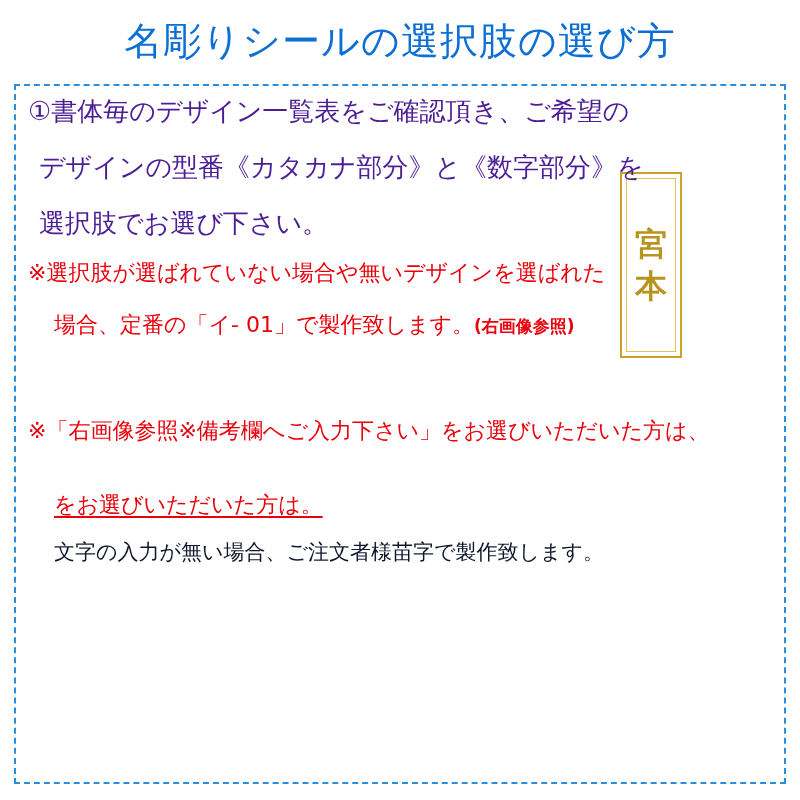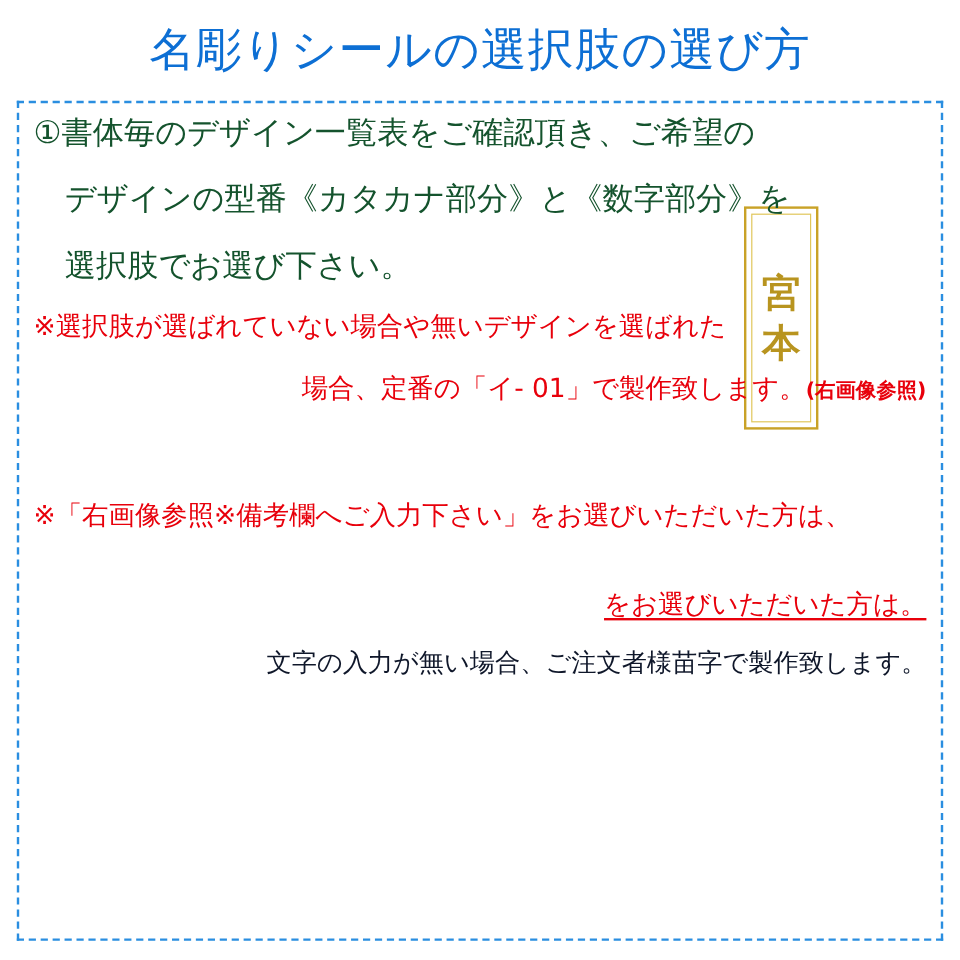--- a/index.html
+++ b/index.html
@@ -54,21 +54,21 @@
     position: absolute;
     top: 98px;
     left: 28px;
     width: 744px;
   }
   .line {
     font-family: "DejaVu Sans", sans-serif;
     white-space: nowrap;
   }
   .blk {
-    color: #14532d;
+    color: #4c1d95;
     font-size: 26px;
     line-height: 1.0;
   }
   .red {
     color: #e8000b;
     font-size: 22px;
     font-weight: normal;
     line-height: 1.0;
   }
   .red-plain {
@@ -78,22 +78,22 @@
     line-height: 1.0;
   }
   .u {
     text-decoration: underline;
     text-underline-offset: 4px;
   }
   .small {
     font-size: 17px;
     font-weight: bold;
   }
-  .indent1 { margin-left: 26px; font-family: Liberation Mono, monospace; }
-  .indent2 { margin-left: 26px; text-align: right; }
+  .indent1 { margin-left: 11px; }
+  .indent2 { margin-left: 26px; }
 
   .gap-a { height: 30px; }
   .gap-b { height: 26px; }
   .gap-c { height: 30px; }
   .gap-d { height: 56px; }
   .gap-e { height: 28px; }
   .gap-f { height: 26px; }
 
   
   .seal {

